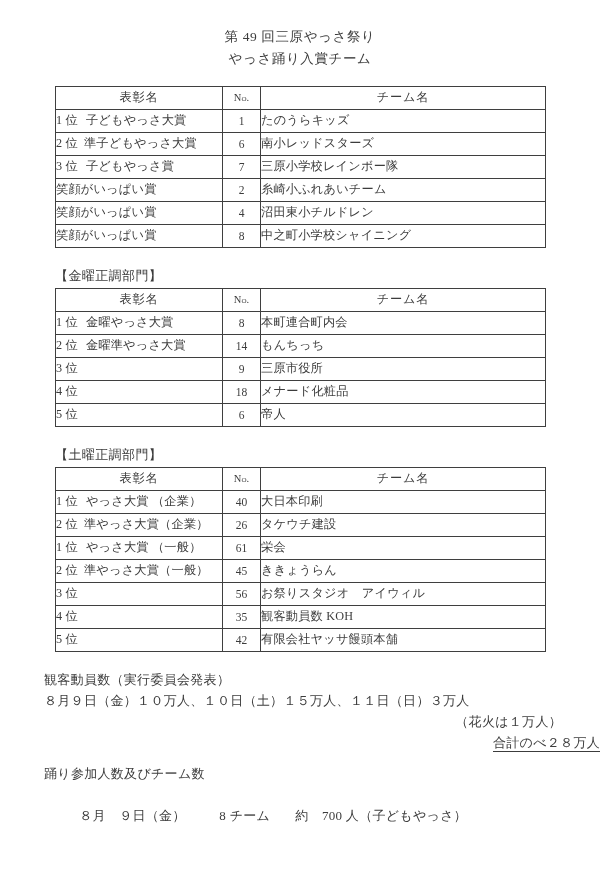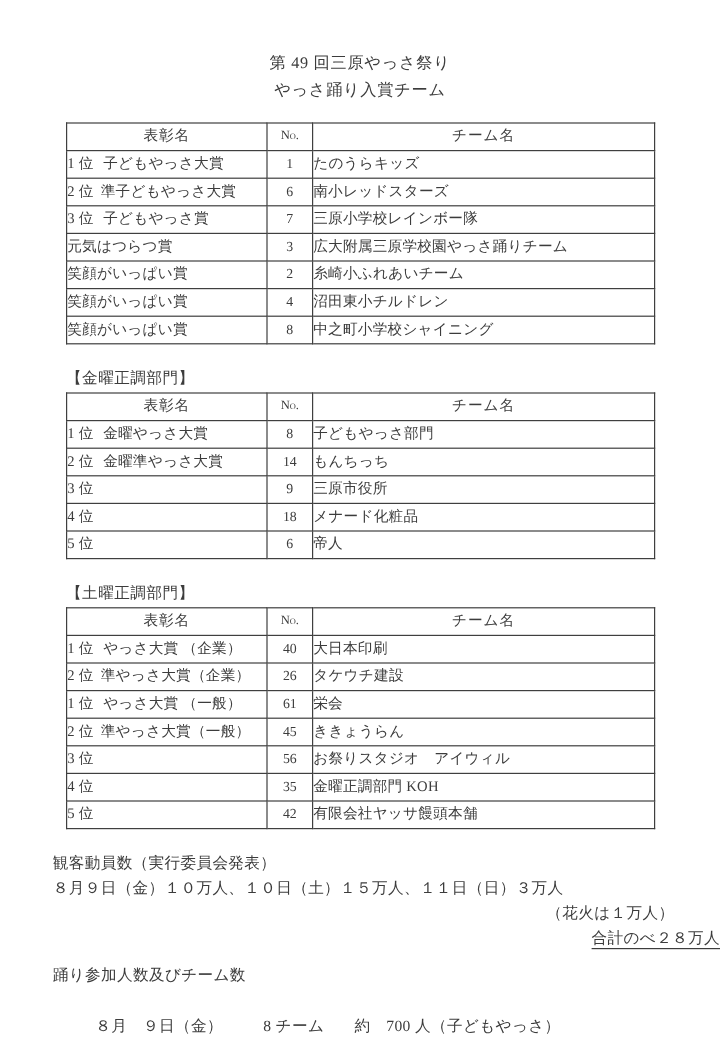--- a/index.html
+++ b/index.html
@@ -21,21 +21,21 @@
     width: 600px;
     height: 873px;
     position: relative;
     box-sizing: border-box;
     padding: 0;
   }
 
   
   .title-block {
     text-align: center;
-    padding-top: 42px;
+    padding-top: 26px;
   }
   .title-line {
     font-size: 13.5px;
     letter-spacing: 0.6px;
     line-height: 22px;
     color: #3c3c3c;
     white-space: nowrap;
   }
 
   
@@ -163,25 +163,20 @@
           <td class="d-award"><span class="rank">2 位</span><span class="award-name tight">準子どもやっさ大賞</span></td>
           <td class="d-no">6</td>
           <td class="d-team">南小レッドスターズ</td>
         </tr>
         <tr>
           <td class="d-award"><span class="rank">3 位</span><span class="award-name">子どもやっさ賞</span></td>
           <td class="d-no">7</td>
           <td class="d-team">三原小学校レインボー隊</td>
         </tr>
         <tr>
-          <td class="d-award"><span class="rank"></span><span>元気はつらつ賞</span></td>
-          <td class="d-no">3</td>
-          <td class="d-team">広大附属三原学校園やっさ踊りチーム</td>
-        </tr>
-        <tr>
           <td class="d-award"><span class="rank"></span><span>笑顔がいっぱい賞</span></td>
           <td class="d-no">2</td>
           <td class="d-team">糸崎小ふれあいチーム</td>
         </tr>
         <tr>
           <td class="d-award"><span class="rank"></span><span>笑顔がいっぱい賞</span></td>
           <td class="d-no">4</td>
           <td class="d-team">沼田東小チルドレン</td>
         </tr>
         <tr>
@@ -207,21 +202,21 @@
         <tr>
           <th class="h-award">表彰名</th>
           <th class="h-no">No.</th>
           <th class="h-team">チーム名</th>
         </tr>
       </thead>
       <tbody>
         <tr>
           <td class="d-award"><span class="rank">1 位</span><span class="award-name">金曜やっさ大賞</span></td>
           <td class="d-no">8</td>
-          <td class="d-team">子どもやっさ部門</td>
+          <td class="d-team">本町連合町内会</td>
         </tr>
         <tr>
           <td class="d-award"><span class="rank">2 位</span><span class="award-name">金曜準やっさ大賞</span></td>
           <td class="d-no">14</td>
           <td class="d-team">もんちっち</td>
         </tr>
         <tr>
           <td class="d-award"><span class="rank">3 位</span><span class="award-name"></span></td>
           <td class="d-no">9</td>
           <td class="d-team">三原市役所</td>
@@ -279,21 +274,21 @@
           <td class="d-team">ききょうらん</td>
         </tr>
         <tr>
           <td class="d-award"><span class="rank">3 位</span><span class="award-name"></span></td>
           <td class="d-no">56</td>
           <td class="d-team">お祭りスタジオ　アイウィル</td>
         </tr>
         <tr>
           <td class="d-award"><span class="rank">4 位</span><span class="award-name"></span></td>
           <td class="d-no">35</td>
-          <td class="d-team">金曜正調部門 KOH</td>
+          <td class="d-team">観客動員数 KOH</td>
         </tr>
         <tr>
           <td class="d-award"><span class="rank">5 位</span><span class="award-name"></span></td>
           <td class="d-no">42</td>
           <td class="d-team">有限会社ヤッサ饅頭本舗</td>
         </tr>
       </tbody>
     </table>
   </div>
 

